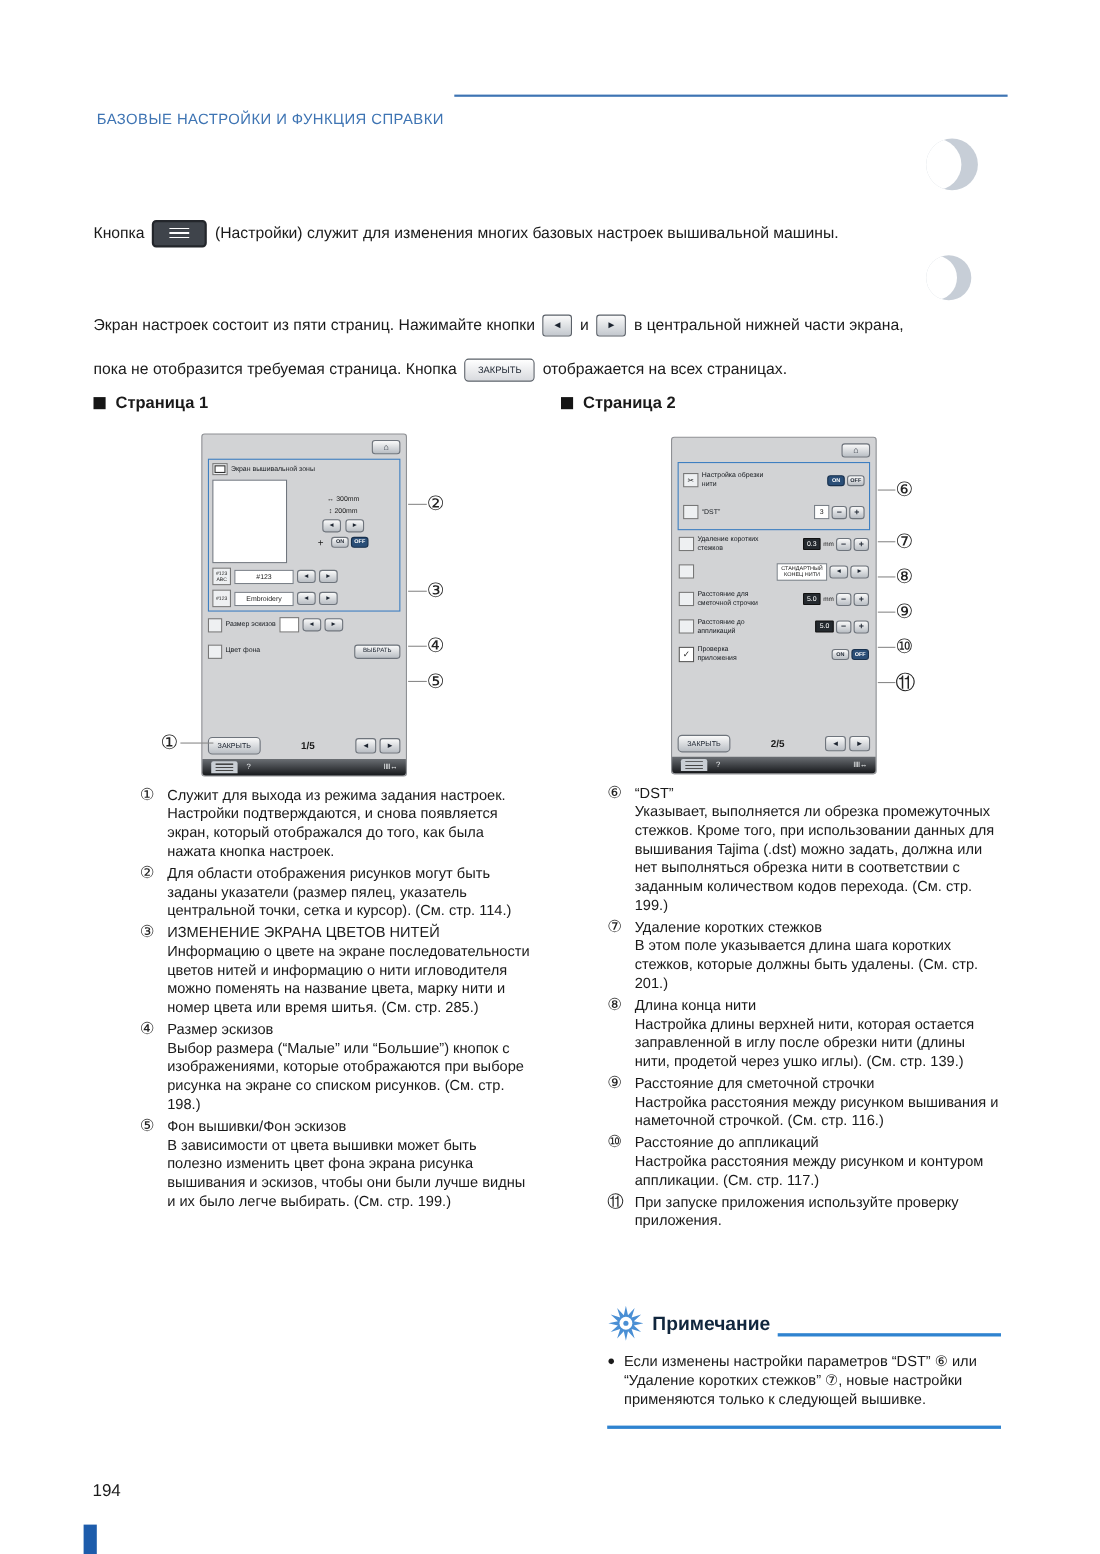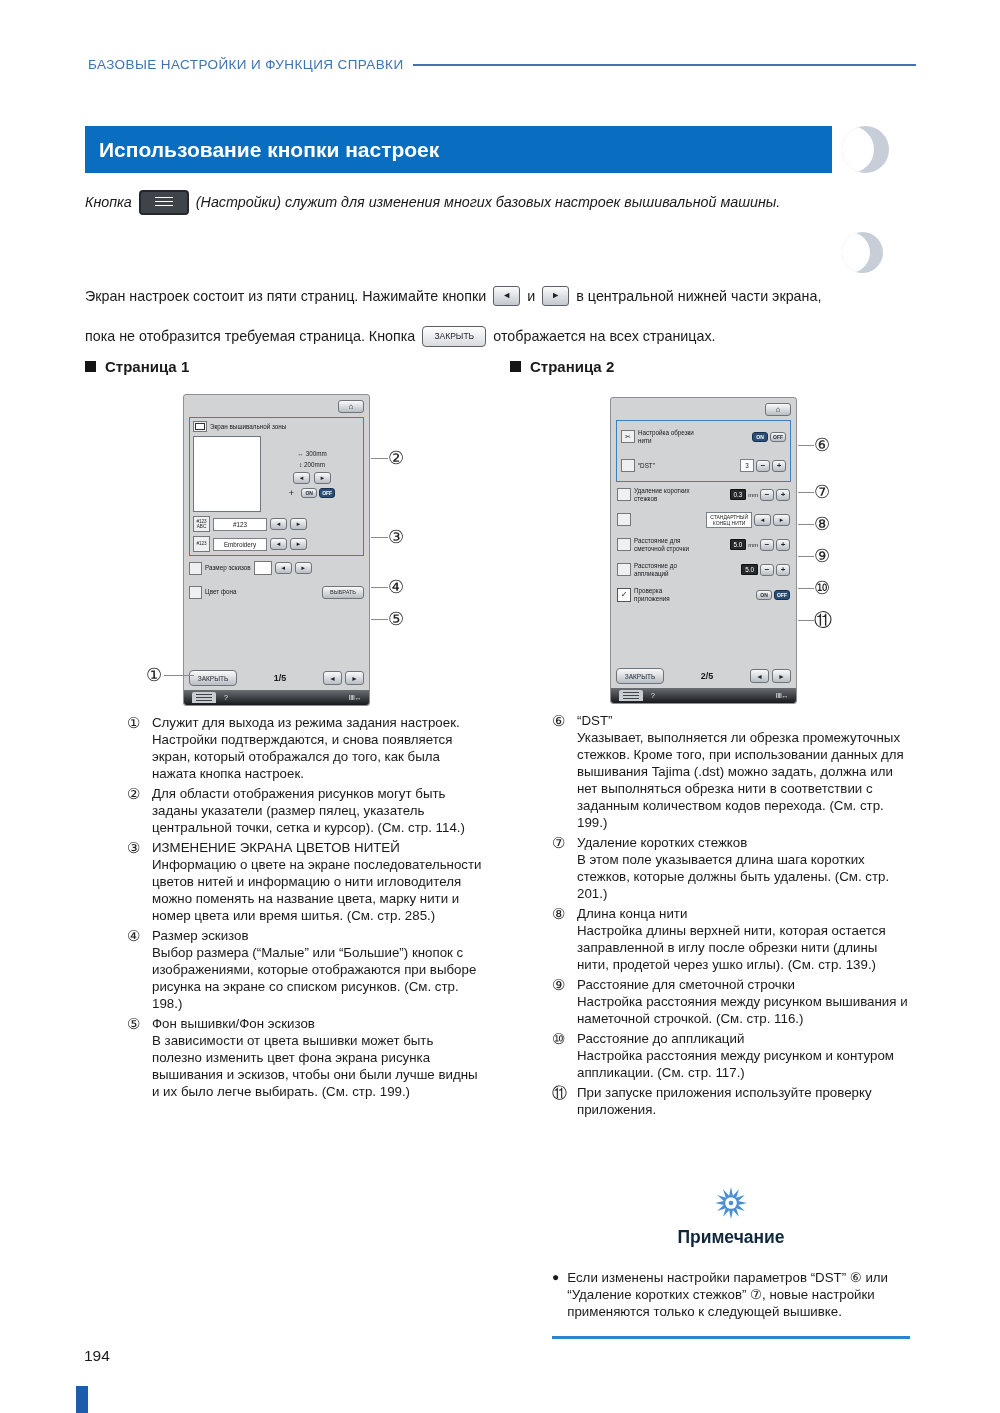--- a/index.html
+++ b/index.html
@@ -1,37 +1,37 @@
 <!DOCTYPE html>
 <html><head>
 <meta charset="utf-8">
 <style>
   html,body { margin:0; padding:0; background:#ffffff; }
   body { font-family:"Liberation Sans", sans-serif; color:#1a1a1a; }
   .page { position:relative; width:1000px; height:1413px; background:#fff; overflow:hidden; }
 
   
   .kicker-row { position:absolute; top:57px; left:88px; width:828px; display:flex; align-items:center; gap:10px; }
-  .kicker-text { color:#3e74b3; font-size:13.5px; letter-spacing:.4px; white-space:nowrap; }
+  .kicker-text { color:#3e74b3; font-size:13.5px; letter-spacing:.4px; white-space:nowrap;margin-top:44px; }
   .kicker-line { flex:1; height:2px; background:#3e74b3; }
 
   
   .banner { position:absolute; left:85px; width:747px; display:flex; align-items:center; box-sizing:border-box; padding-left:14px; }
   .banner1 { top:126px; height:47px; background:#0a6ec0; color:#fff; font-size:21px; font-weight:bold; }
   .banner2 { top:232px; height:41px; background:#5f9ed6; color:#0a1f35; font-size:17.5px; font-weight:bold; }
   .crescent { position:absolute; border-radius:50%; background:#c7ced7; overflow:hidden; }
   .crescent::before { content:''; position:absolute; top:0; border-radius:50%; background:#fff; }
   .crescent1 { top:126px; left:842px; width:47px; height:47px; }
   .crescent1::before { left:-15px; width:47px; height:47px; }
   .crescent2 { top:232px; left:842px; width:41px; height:41px; }
   .crescent2::before { left:-13px; width:41px; height:41px; }
 
   
   .para { position:absolute; left:85px; width:832px; display:flex; align-items:center; gap:7px; font-size:14.3px; line-height:1.3; }
-  .intro { top:190px;font-style:italic; }
+  .intro { top:200px; }
   .expl1 { top:286px; }
   .expl2 { top:326px; }
   .settings-btn { width:46px; height:21px; background:#3f444b; border:2px solid #23262b; border-radius:4px; display:inline-flex; align-items:center; justify-content:center; flex:0 0 auto; }
   .sb-lines { width:18px; height:11px; background:repeating-linear-gradient(to bottom,#fff 0 1.5px,transparent 1.5px 4px); }
   .inline-arr { width:25px; height:18px; background:linear-gradient(#fbfbfb,#c3c8ce); border:1.5px solid #5a6068; border-radius:3px; font-size:9px; color:#1c2430; display:inline-flex; align-items:center; justify-content:center; flex:0 0 auto; }
   .inline-btn { min-width:54px; height:19px; background:linear-gradient(#ffffff,#d8dade); border:1.5px solid #5a6068; border-radius:4px; font-size:8.5px; color:#1c2430; display:inline-flex; align-items:center; justify-content:center; padding:0 4px; flex:0 0 auto; }
 
   
   .sec-head { position:absolute; top:358px; display:flex; align-items:center; gap:9px; font-size:15px; font-weight:bold;text-align:right; }
   .sec1 { left:85px; } .sec2 { left:510px; }
@@ -109,44 +109,41 @@
   
   .nlist { position:absolute; }
   .list-left { left:127px; top:714px; width:356px; }
   .list-right { left:552px; top:712px; width:358px; }
   .li { display:flex; gap:6px; margin-bottom:3px; align-items:flex-start; }
   .cnum { flex:0 0 19px; font-size:15px; line-height:17px; color:#222; }
   .litext { font-size:13.3px; line-height:17px; white-space:pre-line; }
 
   
   .note { position:absolute; left:552px; top:1186px; width:358px; }
-  .note-head { display:flex; align-items:center; gap:7px;flex-direction:column; }
+  .note-head { display:flex; align-items:center; gap:7px; }
   .note-title { font-size:17.5px; font-weight:bold; color:#10263d; white-space:nowrap; }
   .note-line { flex:1; height:3px; background:#2f83d0; align-self:flex-end; margin-bottom:5px; }
   .note-body { display:flex; gap:8px; margin-top:9px; }
   .note-dot { font-size:12px; line-height:17px; }
   .note-text { font-size:13.3px; line-height:17px; }
   .note-bottom { height:3px; background:#2f83d0; margin-top:16px; }
 
   .page-number { position:absolute; left:84px; top:1347px; font-size:15.5px; }
   .corner-tab { position:absolute; left:76px; top:1386px; width:12px; height:27px; background:#1d5cab; }
 </style>
 </head>
 <body>
 
 <div class="page">
 
   <div class="kicker-row">
     <span class="kicker-text">БАЗОВЫЕ НАСТРОЙКИ И ФУНКЦИЯ СПРАВКИ</span>
     <span class="kicker-line"></span>
   </div>
 
-  <div class="banner banner1">
-    <span>Использование кнопки настроек</span>
-  </div>
   <div class="crescent crescent1"></div>
 
   <div class="para intro">
     <span>Кнопка</span>
     <span class="settings-btn">
       <span class="sb-lines"></span>
     </span>
     <span>(Настройки) служит для изменения многих базовых настроек вышивальной машины.</span>
   </div>
 

